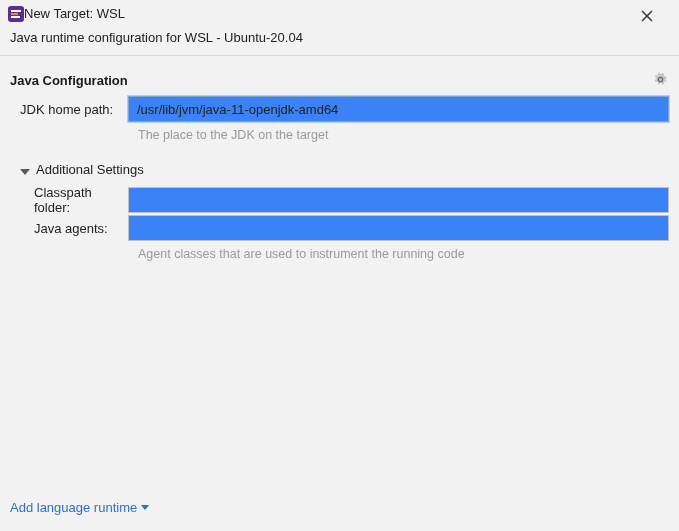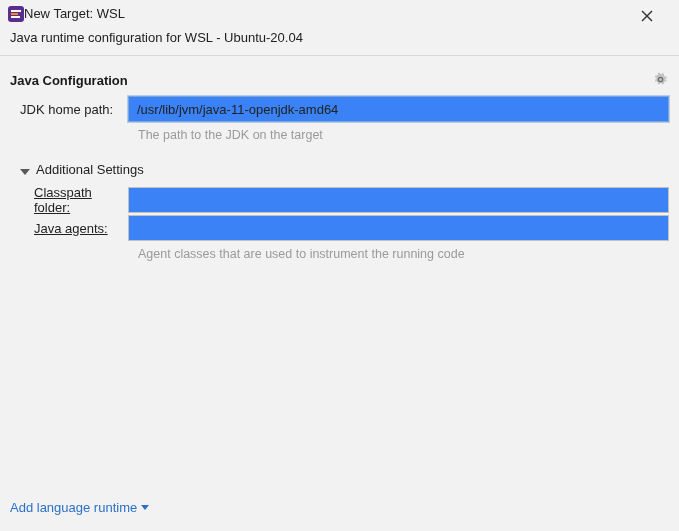--- a/index.html
+++ b/index.html
@@ -110,21 +110,20 @@
       width: 10px; height: 10px;
       display:flex; align-items:center; justify-content:center;
     }
     .expander-label {
       font-size: 13px;
       color: #222;
     }
     .sub-row .label {
       padding-left: 24px;
       width: 118px;
-      text-decoration: underline;
     }
     .spacer { flex: 1; }
     .footer {
       padding: 10px 10px 16px 10px;
     }
     .link {
       color: #2b70c9;
       font-size: 13px;
       cursor: pointer;
       display: inline-flex;
@@ -172,21 +171,21 @@
 </div>
 
 <div class="form">
 
   <div class="row">
     <div class="label">JDK home path:</div>
     <div class="field">
       <input class="input focused" type="text" value="/usr/lib/jvm/java-11-openjdk-amd64" style="">
     </div>
   </div>
-  <div class="hint">The path to the JDK on the target</div>
+  <div class="hint">The place to the JDK on the target</div>
 
 
   <div class="expander">
     <span class="expander-icon">
       <svg viewBox="0 0 10 10" width="10" height="10">
         <polygon points="0,2 10,2 5,8" fill="#5a5a5a"></polygon>
       </svg>
     </span>
     <span class="expander-label">Additional Settings</span>
   </div>

